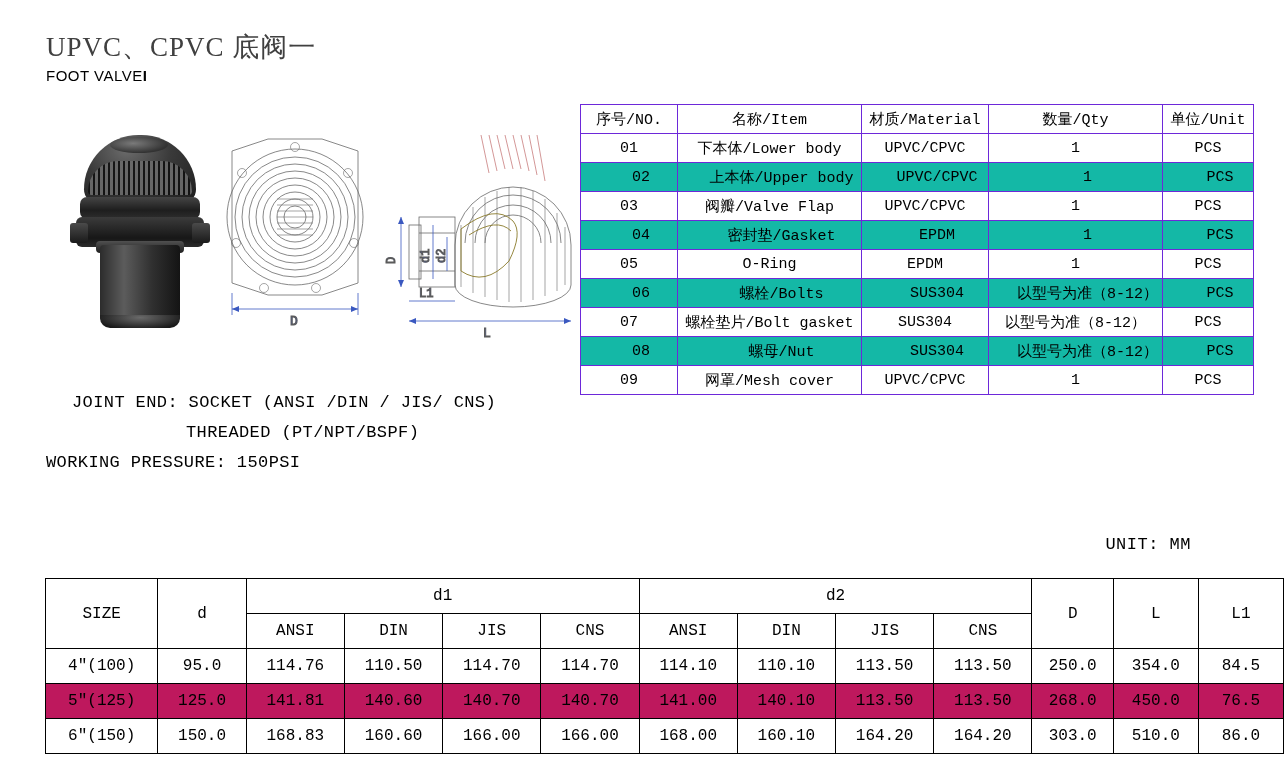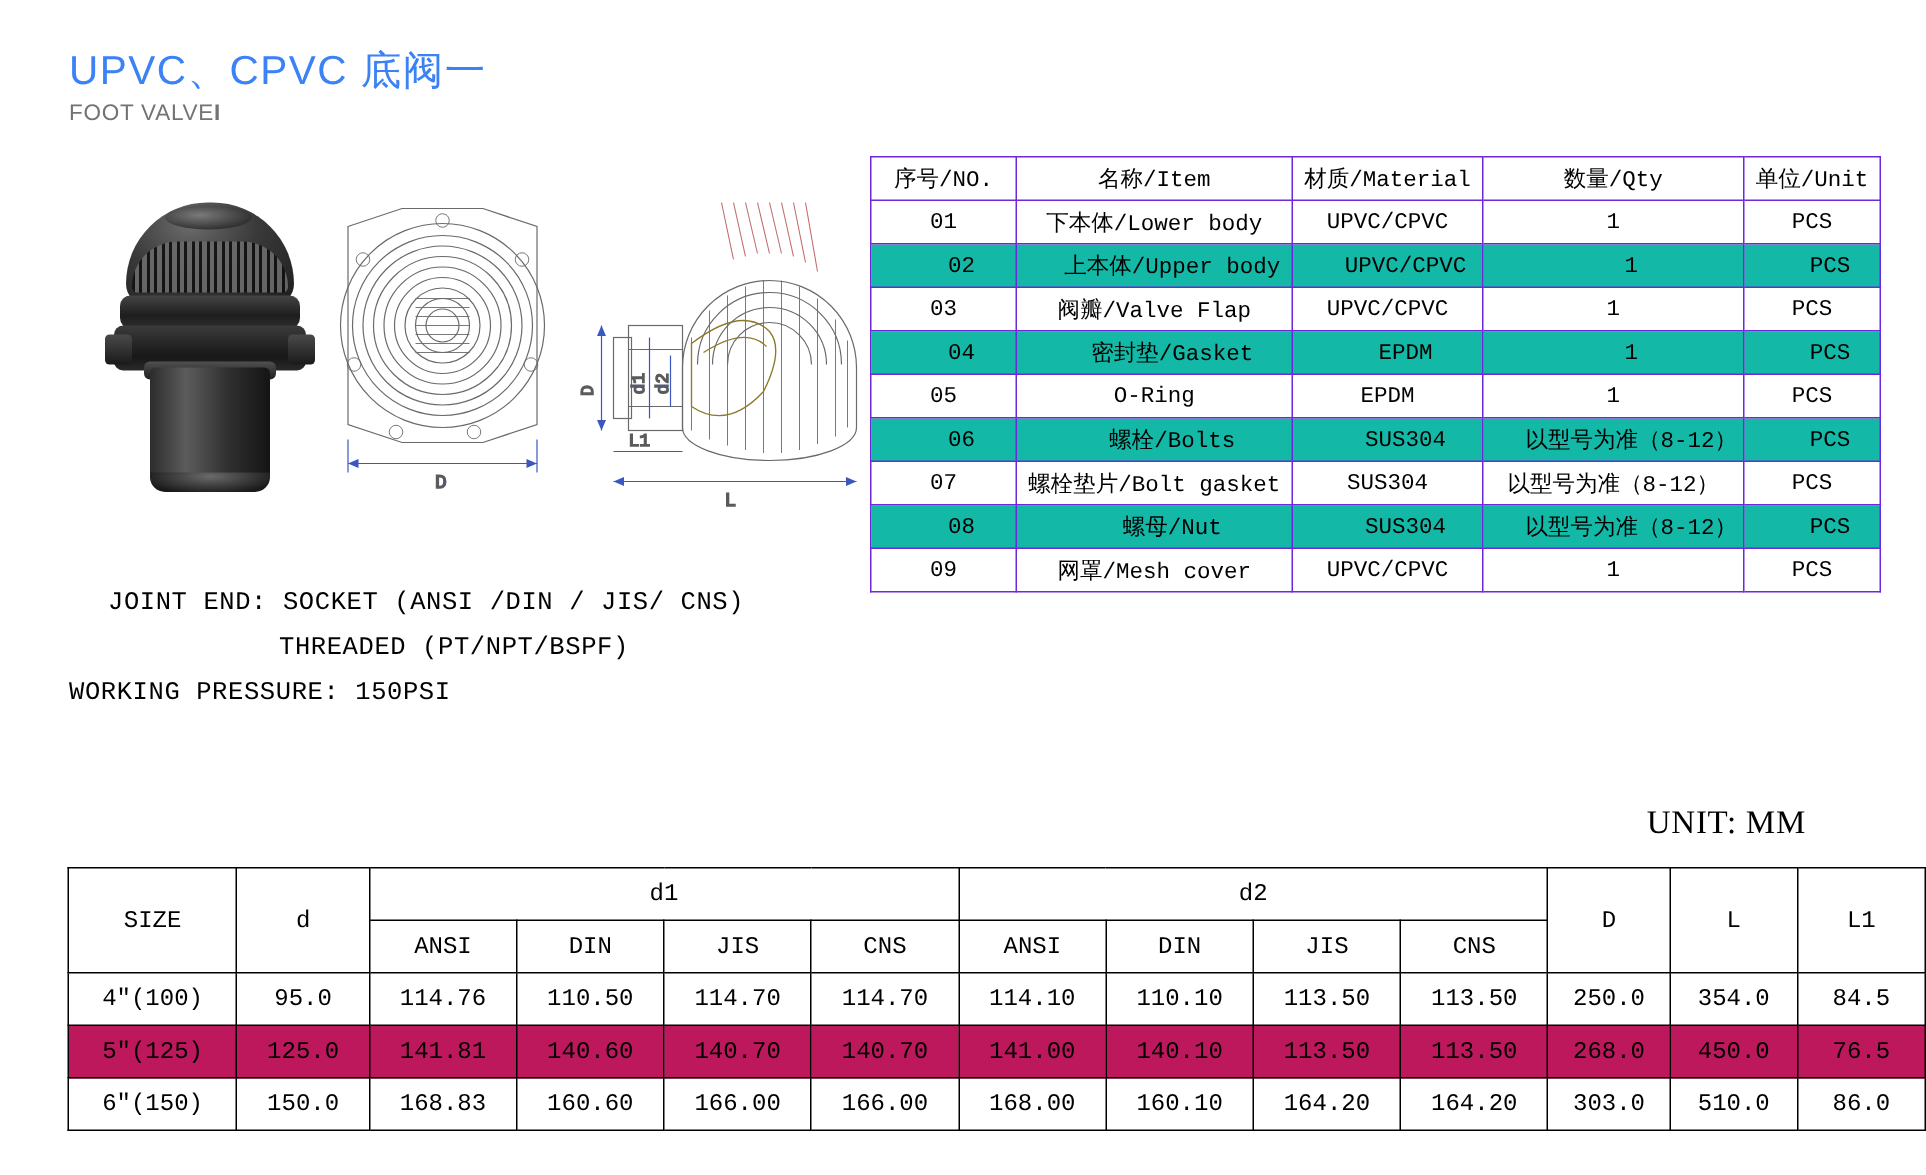--- a/index.html
+++ b/index.html
@@ -16,31 +16,31 @@
     overflow: hidden;
   }
 
   
   #title-block {
     position: absolute;
     left: 46px;
     top: 30px;
   }
   #title-cn {
-    font-family: Liberation Sans, sans-serif;
+    font-family: Liberation Serif, serif;
     font-size: 27px;
-    color: #3b82f6;
+    color: #404040;
     letter-spacing: 1px;
     line-height: 34px;
     white-space: nowrap;
   }
   #title-en {
     font-family: "Liberation Sans", sans-serif;
     font-size: 15px;
-    color: #737373;
+    color: #000000;
     letter-spacing: 0.5px;
     line-height: 20px;
     margin-top: 2px;
     white-space: nowrap;
   }
   #title-en .roman {
     font-weight: bold;
     font-size: 15px;
   }
 
@@ -196,24 +196,24 @@
   }
   .col-no  { width: 88px; }
   .col-item{ width: 175px; }
   .col-mat { width: 118px; }
   .col-qty { width: 155px; margin-top: 48px; }
   .col-unit{ width: 82px; }
 
   
   #unit-label {
     position: absolute;
-    right: 80px;
+    right: 93px;
     top: 535px;
-    font-family: Liberation Serif, serif;
-    font-size: 22px;
+    font-family: Liberation Mono, monospace;
+    font-size: 17px;
     letter-spacing: 0.5px;
   }
 
   
   #size-table {
     position: absolute;
     left: 45px;
     top: 578px;
     border-collapse: collapse;
     font-family: "Liberation Mono", monospace;

